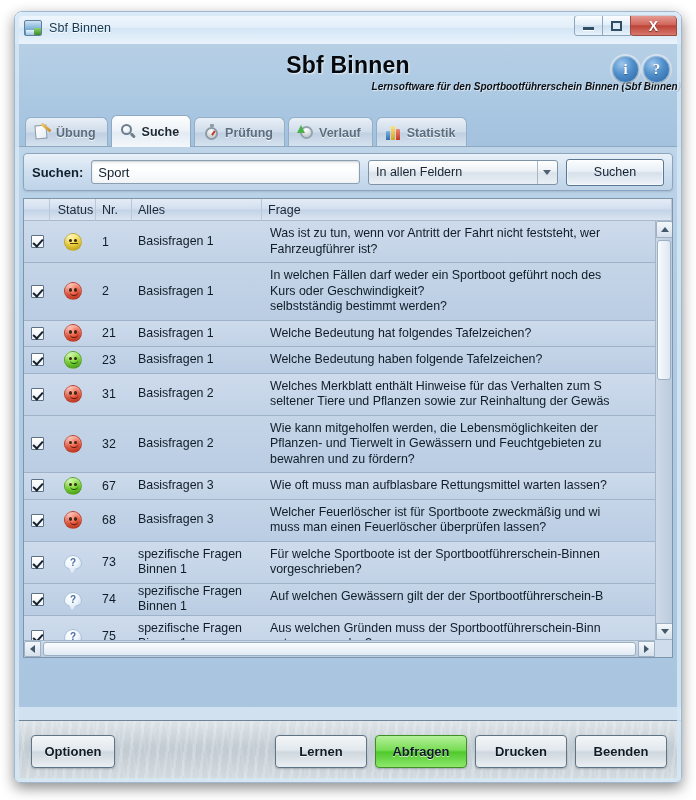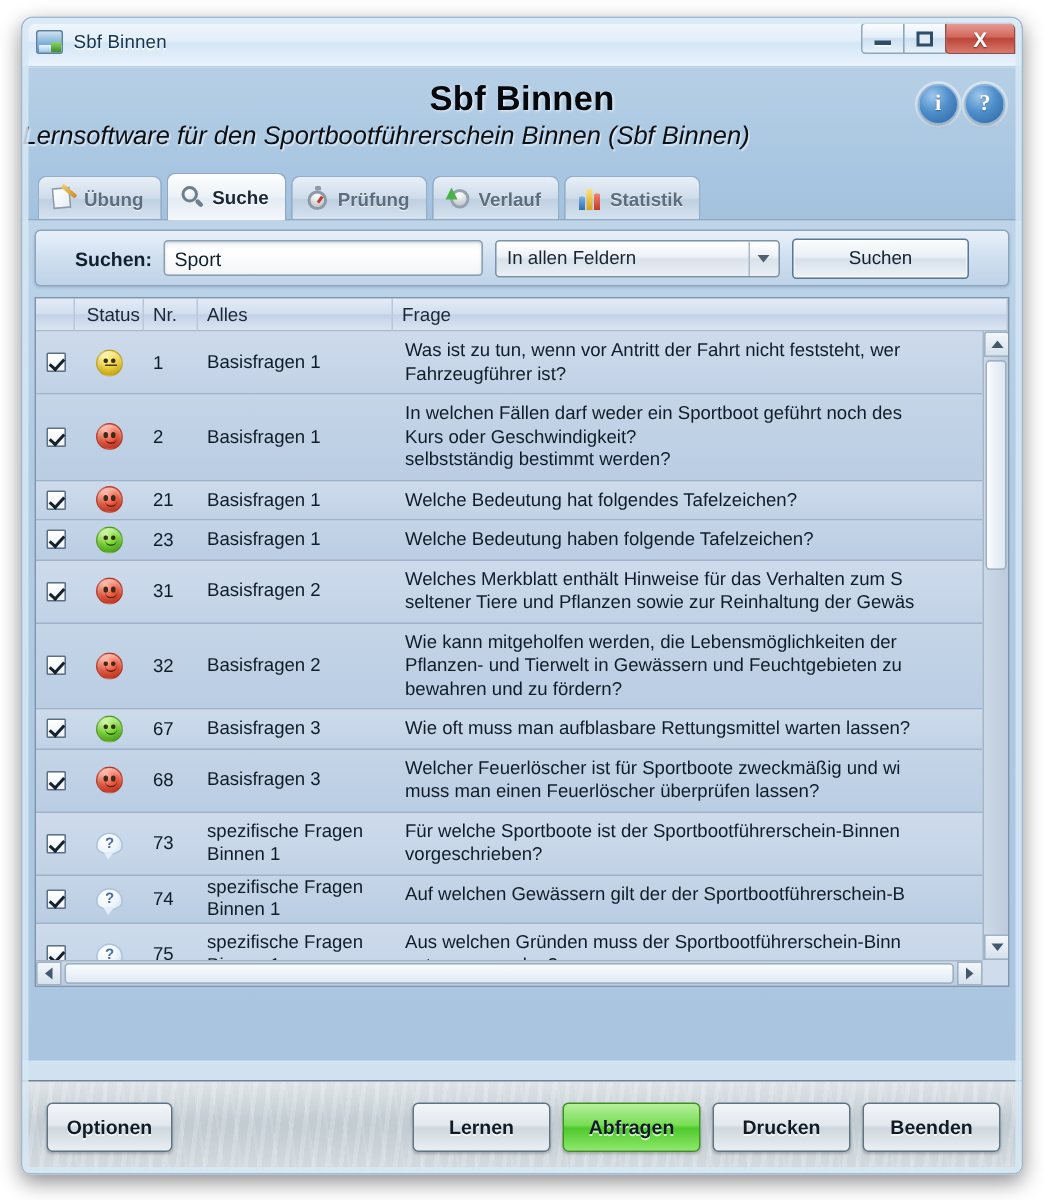--- a/index.html
+++ b/index.html
@@ -92,22 +92,22 @@
     background: linear-gradient(180deg,#b6cfe5 0%, #aecae3 60%, #a8c6e1 100%);
     border-bottom: none;
   }
   #header-title {
     text-align:center; padding-top: 7px;
     font-size: 23px; font-weight: bold; color: #05080c;
     text-shadow: 1px 1px 2px rgba(255,255,255,0.75);
     letter-spacing: .2px;
   }
   #header-subtitle {
-    text-align:left; margin-top: 2px;
-    font-size: 17px; font-weight: normal; font-style: italic; color: #0b0f14;
+    text-align:right; margin-top: 2px;
+    font-size: 10px; font-weight: bold; font-style: italic; color: #0b0f14;
     text-shadow: 1px 1px 1px rgba(255,255,255,0.6);
   }
   #header-action-icons {
     position:absolute; right: 11px; top: 11px; display:flex; gap: 4px;
   }
   .round-icon-btn {
     width: 27px; height: 27px; border-radius: 50%;
     background: radial-gradient(circle at 35% 28%, #9fc7ec 0%, #4f8fcb 45%, #2c63a0 100%);
     border: 1px solid #8fb4d6;
     box-shadow: 0 1px 2px rgba(0,0,0,0.28), 0 0 0 2px rgba(255,255,255,0.45);
@@ -206,21 +206,21 @@
     padding: 6px 8px 0 8px;
     border-top: 1px solid #8fa9c2;
   }
 
   
   #search-bar {
     height: 38px;
     border: 1px solid #8ba5bf;
     border-radius: 4px;
     background: linear-gradient(180deg,#e9f1f9 0%, #cfdff0 50%, #bed3e8 100%);
-    display:flex; align-items:center; padding: 0 26px; gap: 8px;
+    display:flex; align-items:center; padding: 0 8px; gap: 8px;
     box-shadow: 0 1px 2px rgba(0,0,0,.12);
   }
   #search-label { font-size: 13px; font-weight: bold; color:#12202d; }
   #search-input {
     flex: 1 1 auto; height: 24px;
     border: 1px solid #8a9fb2; border-radius: 3px;
     background: linear-gradient(180deg,#f7f9fb 0%, #ffffff 30%, #f2f5f8 100%);
     font-family: "Liberation Sans", sans-serif;
     font-size: 13px; color: #10202e; padding: 0 6px;
     box-shadow: inset 0 1px 2px rgba(0,0,0,.16);
@@ -237,21 +237,21 @@
   #select-arrow-box {
     width: 19px; height: 23px; margin-right:1px;
     border-left: 1px solid #a9b8c6;
     display:flex; align-items:center; justify-content:center;
   }
   .caret-down {
     width:0;height:0;border-left:4px solid transparent;border-right:4px solid transparent;
     border-top:5px solid #50606f;
   }
   #search-submit-button {
-    width: 118px; height: 27px;
+    width: 98px; height: 27px;
     border: 1px solid #5a7894; border-radius: 3px;
     background: linear-gradient(180deg,#fbfdfe 0%, #eaf0f6 44%, #d6e0ea 52%, #eef3f8 100%);
     font-family:"Liberation Sans", sans-serif;
     font-size: 12.5px; color:#132131;
     box-shadow: 0 0 0 1px rgba(255,255,255,.55) inset;
   }
 
   
   #result-grid {
     margin-top: 7px;

